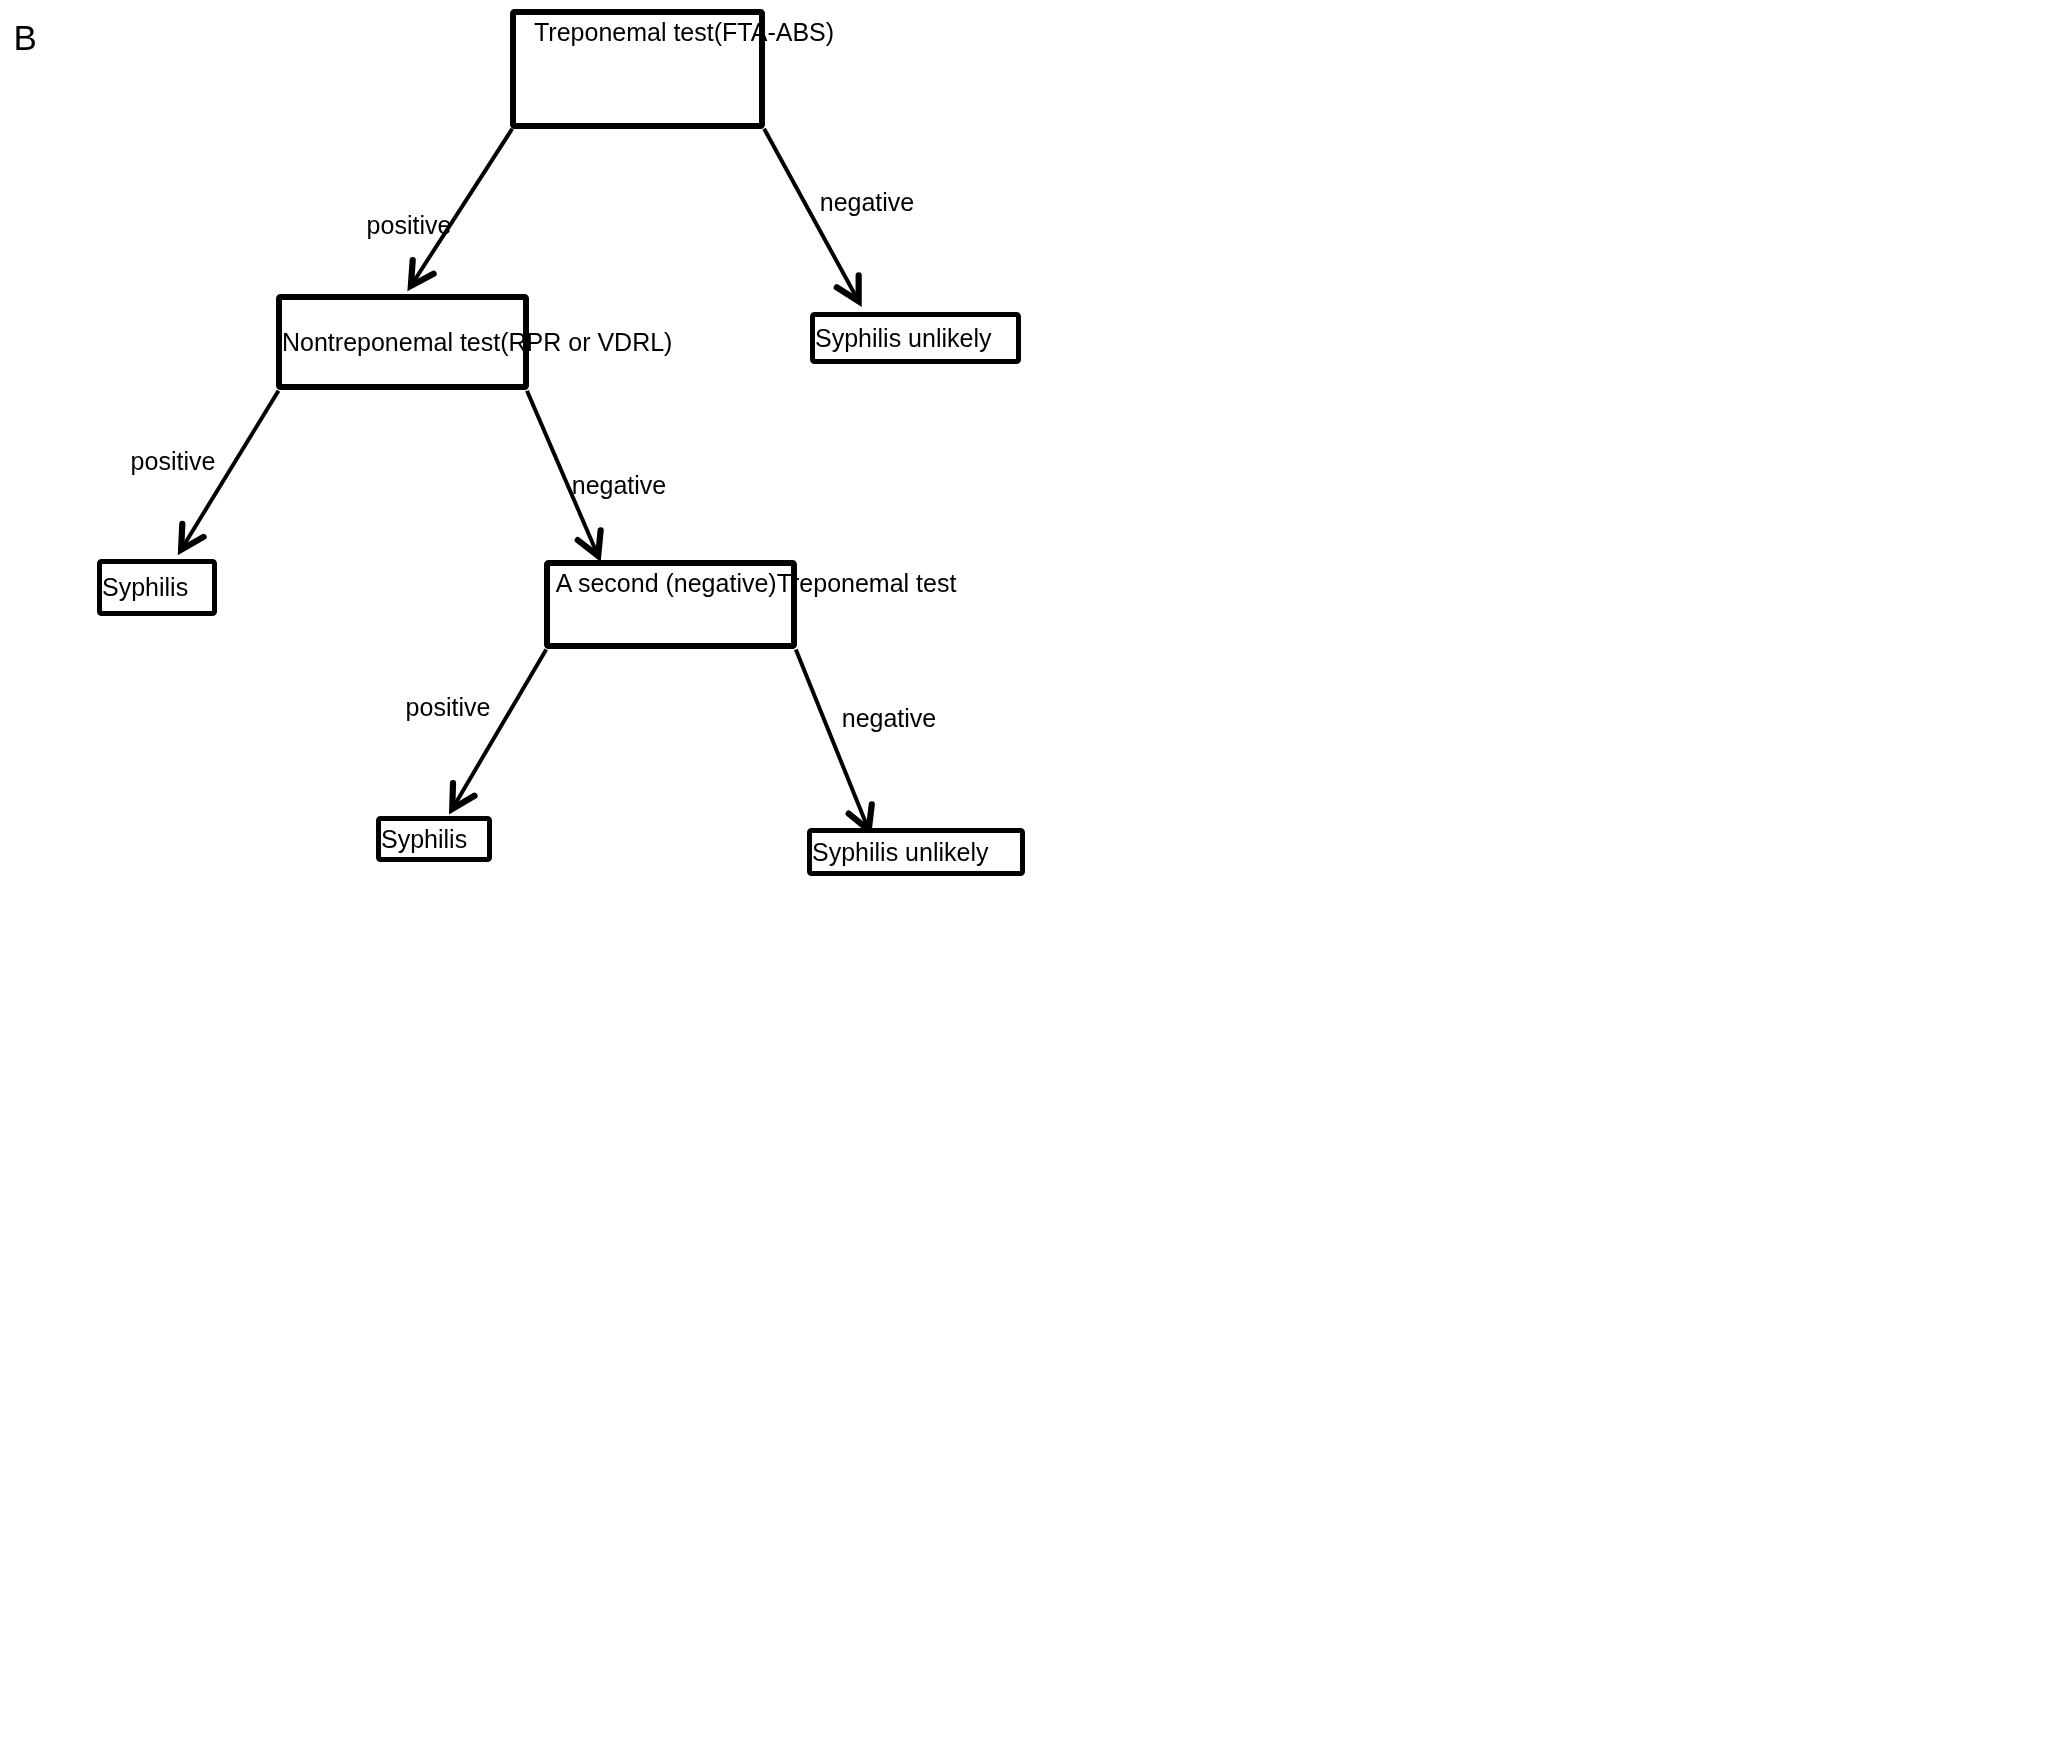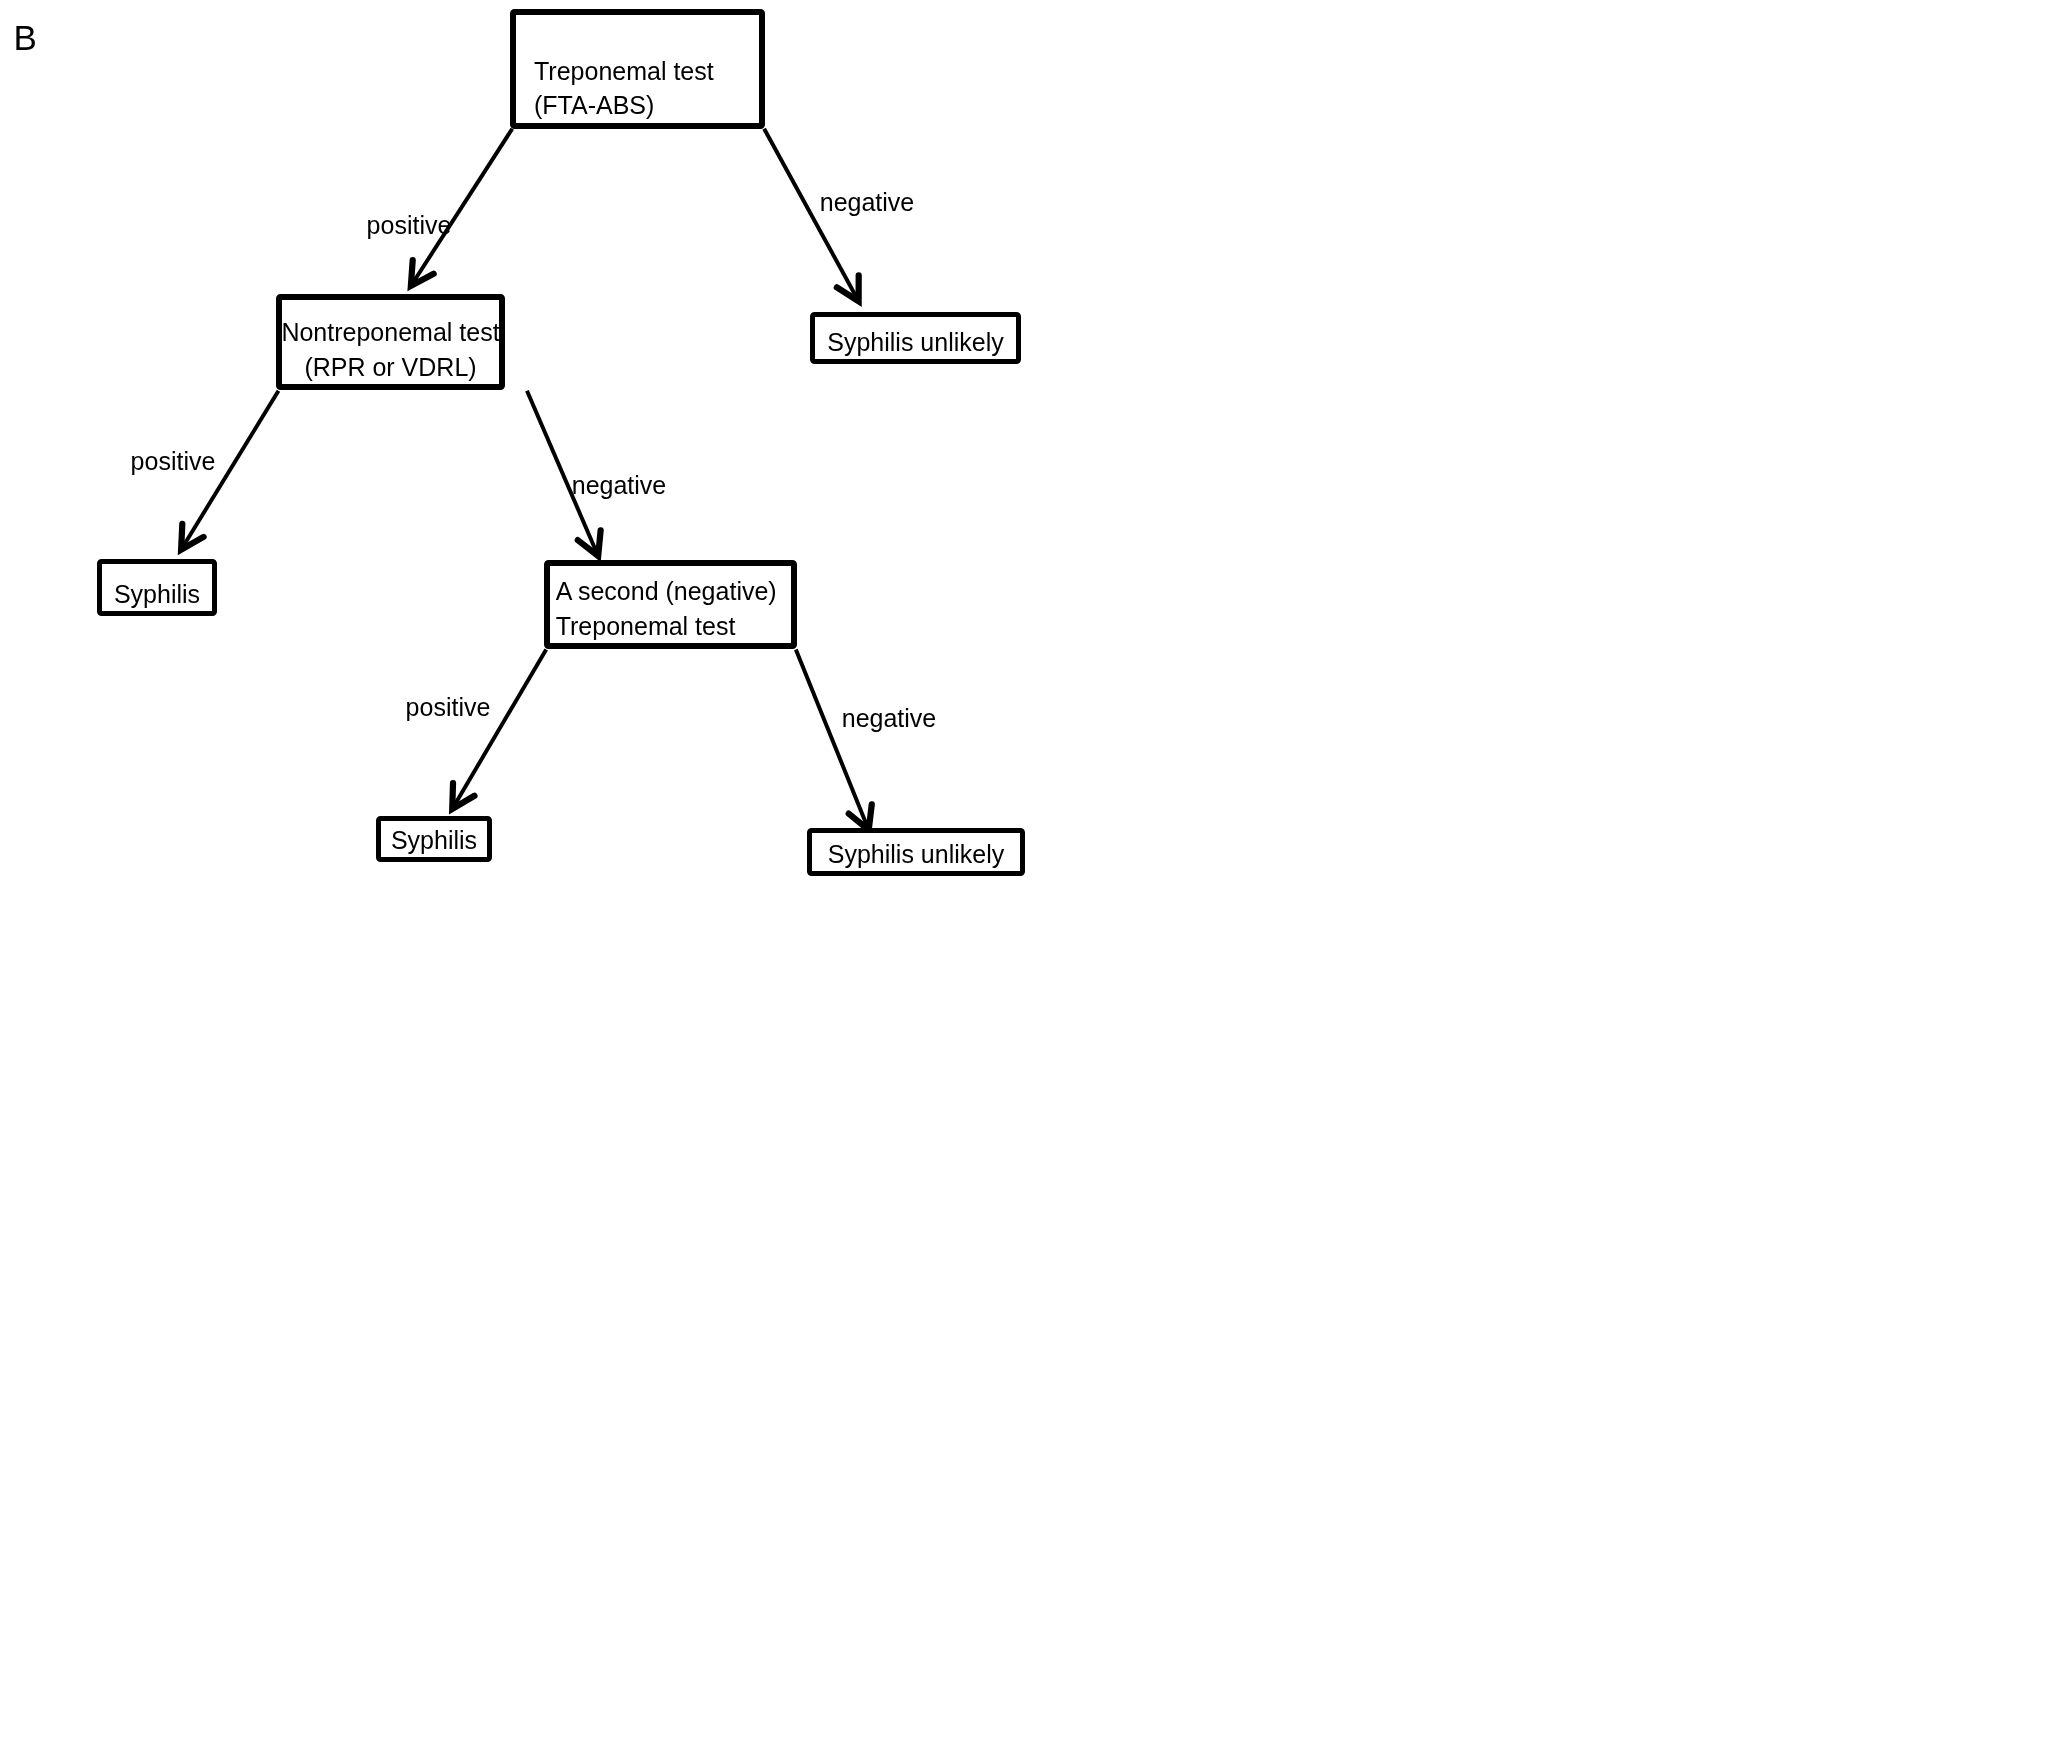--- a/index.html
+++ b/index.html
@@ -33,37 +33,37 @@
     width: 1033px;
     height: 879px;
   }
   .node {
     position: absolute;
     box-sizing: border-box;
     background: #ffffff;
     border: 5.7px solid #000000;
     border-radius: 4.5px;
     display: flex;
-    flex-direction: column;
-    justify-content: flex-end;
+    flex-direction: row;
+    justify-content: space-between;
     font-size: 25px;
     line-height: 1.38;
     white-space: nowrap;
   }
   .node.big {
     border-width: 6.8px;
   }
   .node.center { align-items: center; text-align: center; }
   .node.left   { align-items: flex-start; text-align: left; }
   .node-treponemal {
     left: 510px; top: 8.5px; width: 255px; height: 120px;
     padding-left: 18px;
   }
   .node-nontreponemal {
-    left: 276px; top: 294px; width: 229px; height: 96px;
+    left: 276px; top: 294px; width: 253px; height: 96px;
   }
   .node-syphilis-unlikely-top {
     left: 810px; top: 312px; width: 211px; height: 52px;
   }
   .node-syphilis-left {
     left: 97px; top: 559px; width: 120px; height: 57px;
   }
   .node-second-treponemal {
     left: 544px; top: 560px; width: 253px; height: 89px;
     padding-left: 5.7px;

